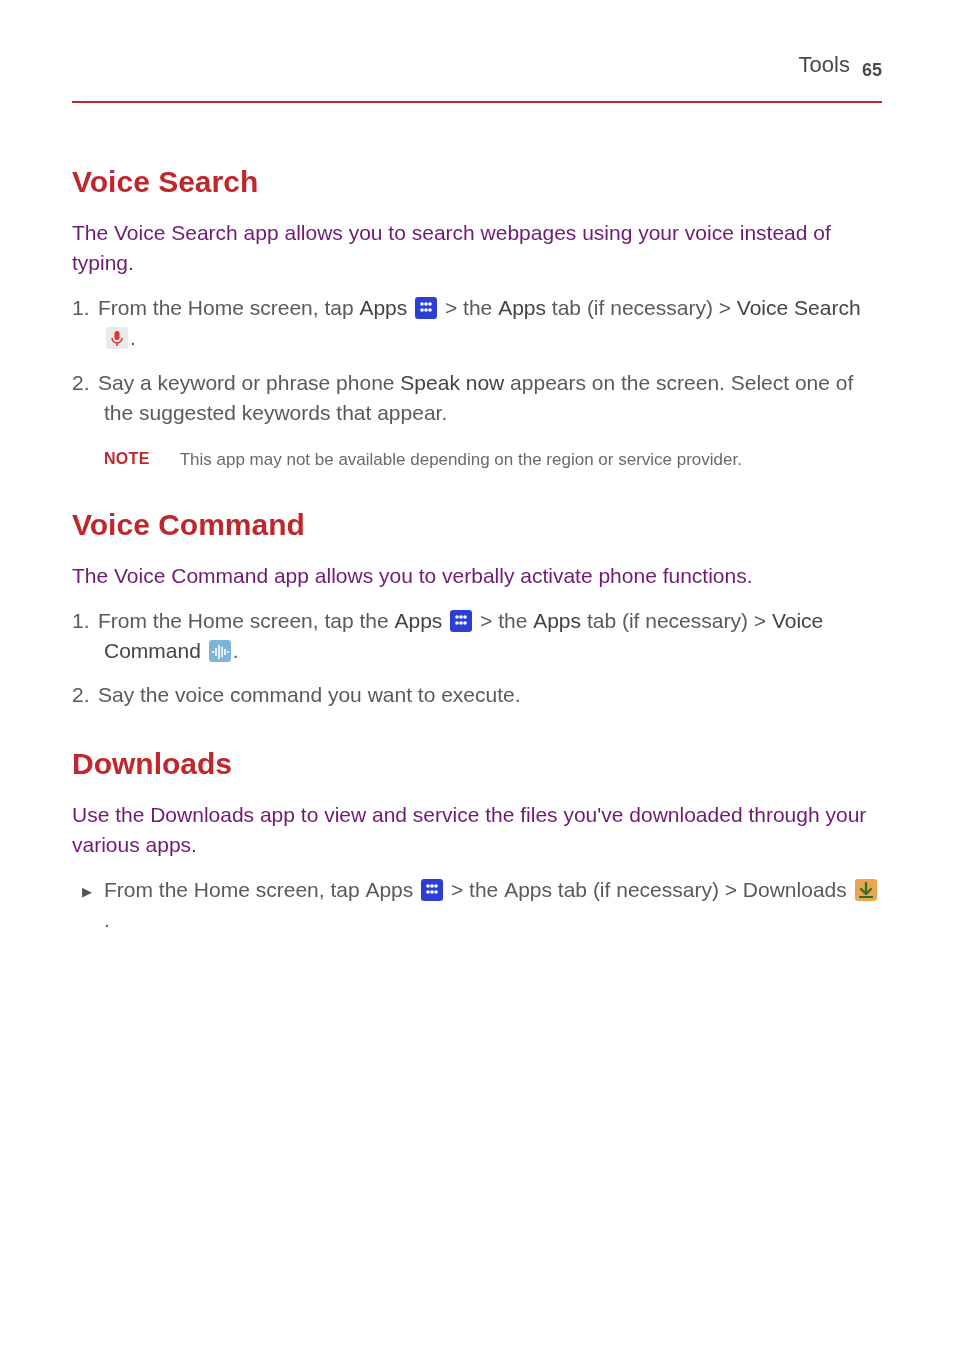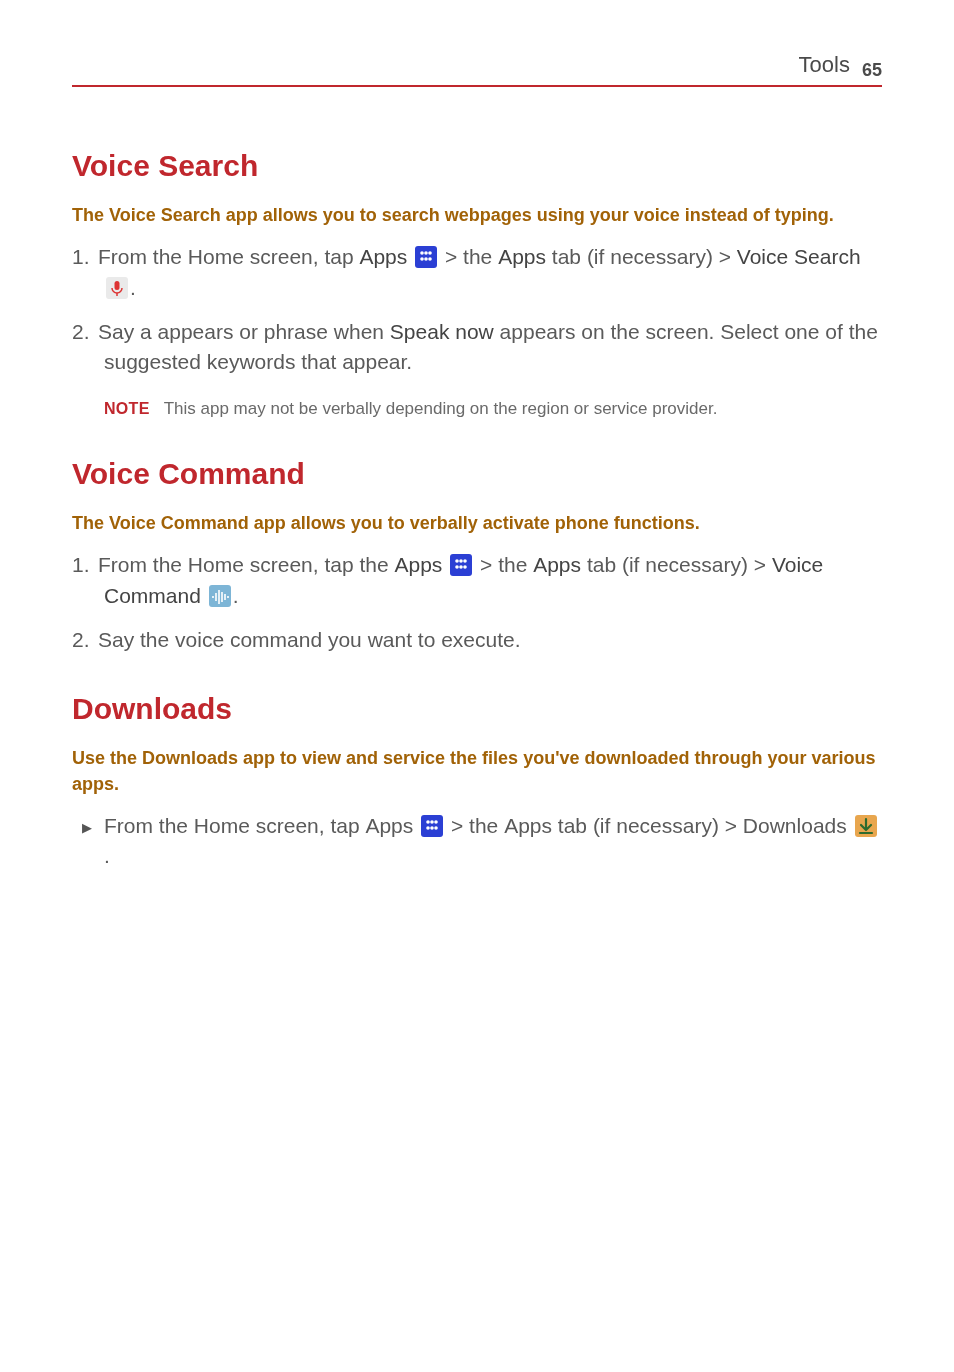--- a/index.html
+++ b/index.html
@@ -11,21 +11,21 @@
       color: #4a4a4a;
       padding: 48px 72px 48px 72px;
       font-size: 20px;
       line-height: 1.5;
     }
     .header-row {
       display: flex;
       justify-content: flex-end;
       align-items: baseline;
       border-bottom: 2px solid #c0272d;
-      padding-bottom: 4px;
+      padding-bottom: 20px;
       margin-bottom: 56px;
     }
     .header-title {
       color: #4a4a4a;
       font-size: 22px;
       font-weight: 400;
       margin-right: 12px;
     }
     .header-page {
       color: #4a4a4a;
@@ -34,25 +34,25 @@
       top: 4px;
       font-weight: bold;
     }
     .section-heading {
       color: #c0272d;
       font-size: 30px;
       font-weight: 600;
       margin-bottom: 14px;
     }
     .body-text {
-      color: #a16207;
-      font-size: 18px;
-      margin-bottom: 14px;
-      line-height: 1.45;
-      font-weight: 700;
+      color: #701a75;
+      font-size: 21px;
+      margin-bottom: 14px;
+      line-height: 1.45;
+      font-weight: 400;
     }
     .body-text b, .list-item b { font-weight: 500; color: #444; }
     ol.numbered {
       list-style: none;
       margin: 0 0 18px 0;
       padding: 0;
     }
     ol.numbered > li {
       padding-left: 32px;
       text-indent: -32px;
@@ -89,21 +89,21 @@
       display: inline-block;
       width: 22px;
       text-indent: 0;
       font-size: 13px;
       vertical-align: 1px;
       color: #555;
     }
     .note-row {
       display: flex;
       align-items: center;
-      gap: 14px;
+      gap: 30px;
       padding-left: 32px;
       margin-bottom: 30px;
     }
     .note-label {
       color: #c0272d;
       font-weight: 700;
       font-size: 16px;
       letter-spacing: 0.3px;
     }
     .note-text {
@@ -147,26 +147,26 @@
           </svg></span>
       <span> &gt; the </span><b>Apps</b><span> tab (if necessary) &gt; </span><b>Voice Search</b>
       <span class="app-icon"><svg viewBox="0 0 22 22" width="22" height="22">
             <rect width="22" height="22" rx="3" fill="#eaeaea"></rect>
             <rect x="8.5" y="4" width="5" height="9" rx="2.5" fill="#d33"></rect>
             <path d="M6 11a5 5 0 0 0 10 0" stroke="#d33" stroke-width="1.5" fill="none"></path>
             <line x1="11" y1="16" x2="11" y2="19" stroke="#d33" stroke-width="1.5"></line>
           </svg></span><span>.</span>
     </li>
     <li class="list-item">
-      <span class="list-num">2.</span><span>Say a appears or phrase when </span><b>Speak now</b><span> appears on the screen. Select one of the suggested keywords that appear.</span>
+      <span class="list-num">2.</span><span>Say a keyword or phrase phone </span><b>Speak now</b><span> appears on the screen. Select one of the suggested keywords that appear.</span>
     </li>
   </ol>
   <div class="note-row">
     <span class="note-label">NOTE</span>
-    <span class="note-text">This app may not be verbally depending on the region or service provider.</span>
+    <span class="note-text">This app may not be available depending on the region or service provider.</span>
   </div>
 </div>
 
 <div class="section-block">
   <h2 class="section-heading">Voice Command</h2>
   <p class="body-text">The Voice Command app allows you to verbally activate phone functions.</p>
   <ol class="numbered">
     <li class="list-item">
       <span class="list-num">1.</span><span>From the Home screen, tap the </span><b>Apps</b>
       <span class="app-icon"><svg viewBox="0 0 22 22" width="22" height="22">

